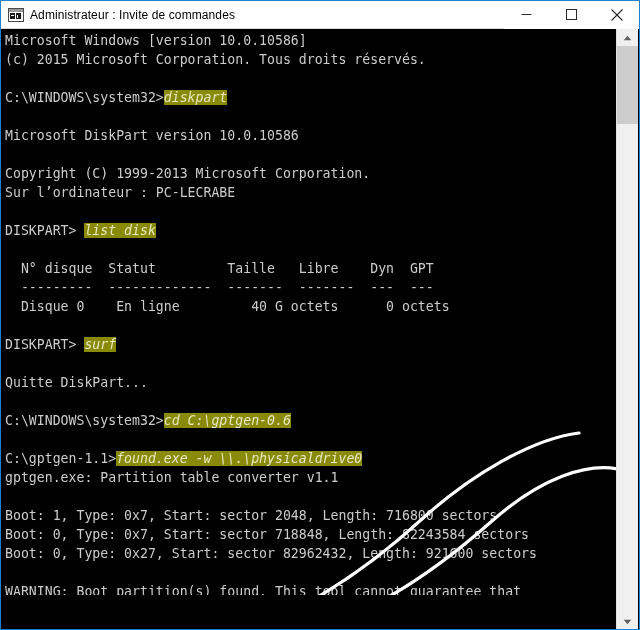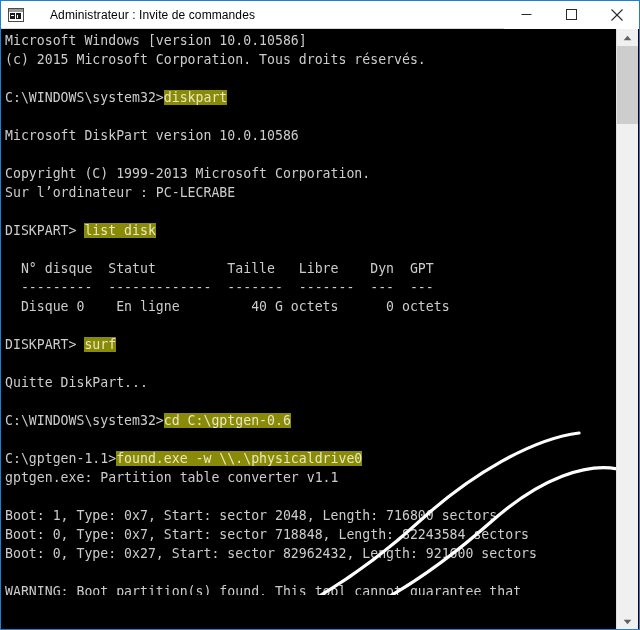--- a/index.html
+++ b/index.html
@@ -39,21 +39,20 @@
     margin-right: 6px;
     flex: 0 0 auto;
     position: relative;
   }
   #title-text {
     font-size: 12px;
     color: #000000;
     font-family: "Liberation Sans", sans-serif;
     white-space: nowrap;
     letter-spacing: 0.1px;
-    margin-left: 20px;
   }
   #win-buttons {
     margin-left: auto;
     display: flex;
     height: 28px;
   }
   .win-btn {
     width: 45px;
     height: 28px;
     display: flex;
@@ -80,20 +79,21 @@
     font-family: "DejaVu Sans Mono", "Liberation Mono", monospace;
     font-size: 13.2px;
     line-height: 19px;
     color: #cccccc;
     white-space: pre;
     letter-spacing: 0px;
   }
   .hl {
     background: #8a8a09;
     color: #e8e8c0;
+    font-style: italic;
   }
   
   #overlay {
     position: absolute;
     left: 0;
     top: 28px;
     width: 616px;
     height: 602px;
     pointer-events: none;
   }

